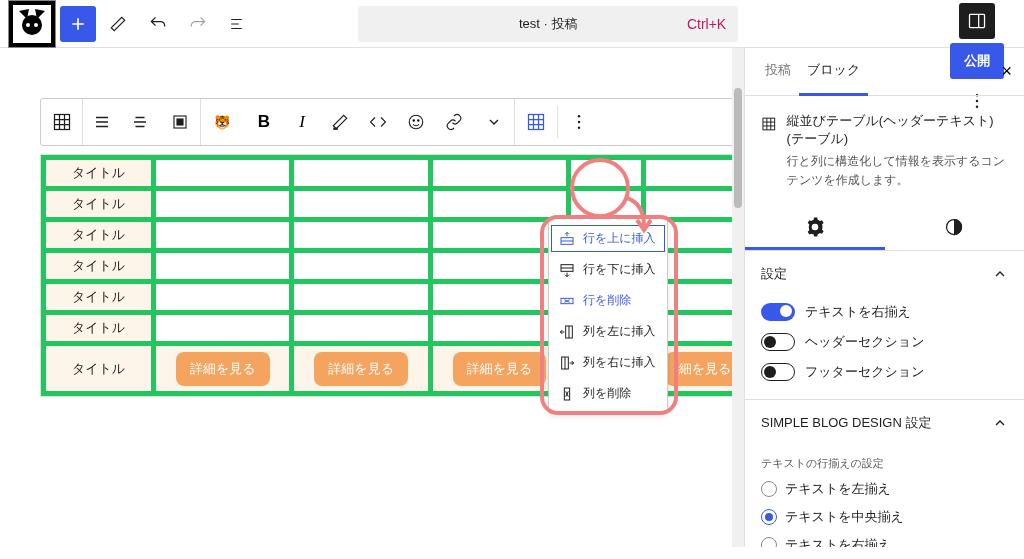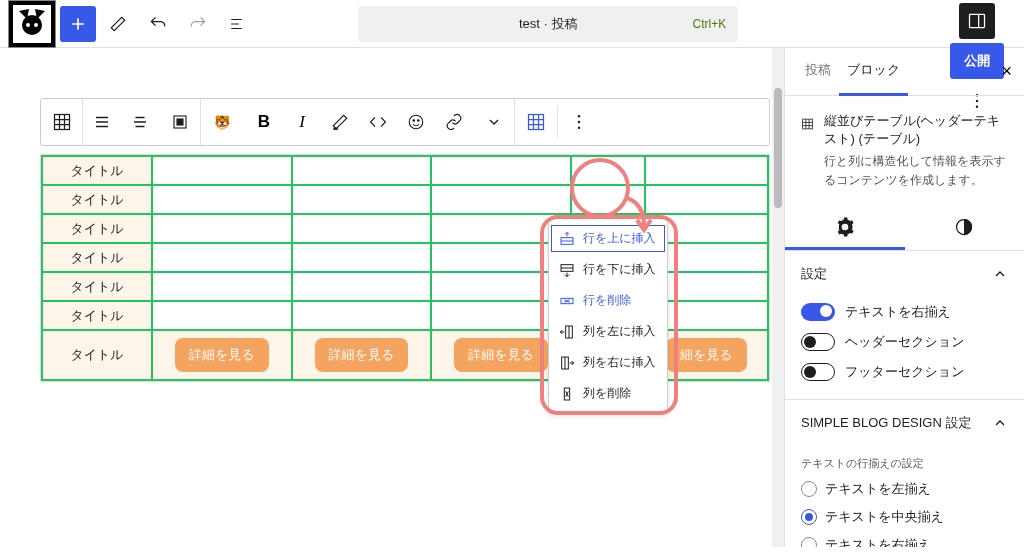--- a/index.html
+++ b/index.html
@@ -4,41 +4,41 @@
 <style>
 * { box-sizing: border-box; margin: 0; padding: 0; }
 body { font-family: -apple-system, "Segoe UI", sans-serif; font-size: 13px; color: #1e1e1e; background: #fff; overflow: hidden; }
 .topbar { height: 48px; display: flex; align-items: center; padding: 0 8px; border-bottom: 1px solid #e0e0e0; gap: 4px; }
 .logo { width: 48px; height: 48px; background: #000; border: 1px solid #888; display: flex; align-items: center; justify-content: center; }
 .logo svg { width: 38px; height: 38px; }
 .sq-btn { width: 36px; height: 36px; border: none; background: transparent; border-radius: 3px; display: flex; align-items: center; justify-content: center; cursor: pointer; }
 .sq-btn.blue { background: #3858e9; color: #fff; }
 .sq-btn.dark { background: #1e1e1e; color: #fff; }
 .titlebar { flex: 1; max-width: 380px; margin: 0 auto; height: 36px; background: #f0f0f0; border-radius: 3px; display: flex; align-items: center; justify-content: center; position: relative; }
-.titlebar .shortcut { position: absolute; right: 12px; color: #4d7c0f; font-size: 12px; margin-left: 32px; }
+.titlebar .shortcut { position: absolute; right: 12px; color: #be185d; font-size: 14px; margin-left: 32px; }
 .top-right { display: flex; align-items: center; gap: 4px; margin-left: auto; flex-direction: column; }
 .link-btn { background: none; border: none; color: #3858e9; cursor: pointer; font-size: 13px; padding: 6px; }
 .publish { background: #3858e9; color: #fff; border: none; height: 36px; padding: 0 14px; border-radius: 3px; cursor: pointer; font-size: 13px; font-weight: bold; }
 .main { display: flex; height: calc(100vh - 60px); }
 .canvas { flex: 1; position: relative; padding: 50px 40px; overflow: auto; }
-.sidebar { width: 240px; border-left: 1px solid #e0e0e0; overflow-y: auto; }
+.sidebar { width: 280px; border-left: 1px solid #e0e0e0; overflow-y: auto; }
 .scrollbar { width: 12px; background: #f0f0f0; display: flex; justify-content: center; padding-top: 40px; }
 .scrollbar-thumb { width: 8px; height: 120px; background: #bbb; border-radius: 4px; }
 
 .block-toolbar { display: flex; align-items: center; background: #fff; border: 1px solid #ccc; border-radius: 3px; height: 48px; margin-bottom: 8px; width: 730px; }
 .tb-btn { width: 42px; height: 46px; border: none; background: transparent; display: flex; align-items: center; justify-content: center; cursor: pointer; border-right: 1px solid #e0e0e0; }
 .tb-btn.no-border { border-right: none; }
 .tb-btn.grouped { border-right: none; width: 38px; }
 .tb-btn.bold { font-weight: bold; font-size: 17px; }
 .tb-btn.italic { font-style: italic; font-size: 17px; font-family: serif; }
 .tb-sep { width: 1px; height: 32px; background: #e0e0e0; }
 
 .table-wrap { width: 730px; border: 1px solid #ddd; }
 .tbl { width: 100%; border-collapse: collapse; }
-.tbl td { border: 2px solid #22c55e; height: 29px; padding: 4px 8px; font-size: 13px; }
+.tbl td { border: 5px solid #22c55e; height: 29px; padding: 4px 8px; font-size: 13px; }
 .tbl td.head { background: #fdf4ea; width: 110px; text-align: center; }
 .tbl td.foot { background: #fdf4ea; text-align: center; height: 50px; }
 .detail-btn { background: #f5a45f; color: #fff; border: none; padding: 8px 14px; border-radius: 8px; font-size: 13px; cursor: pointer; }
 
 .dropdown { position: absolute; top: 170px; left: 548px; background: #fff; border: 1px solid #ccc; border-radius: 3px; width: 120px; padding: 4px 0; box-shadow: 0 2px 6px rgba(0,0,0,.1); }
 .dropdown-item { display: flex; align-items: center; gap: 8px; padding: 7px 10px; font-size: 12px; cursor: pointer; }
 .dropdown-item.selected { color: #3858e9; outline: 1px solid #3858e9; outline-offset: -3px; }
 .dropdown-item.highlight { color: #3858e9; }
 .dd-icon { width: 16px; height: 16px; }
 

